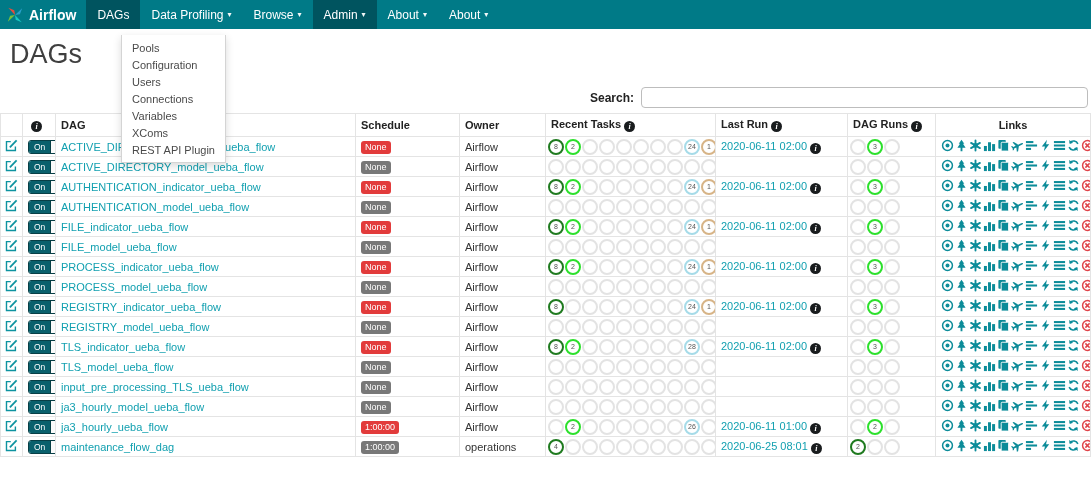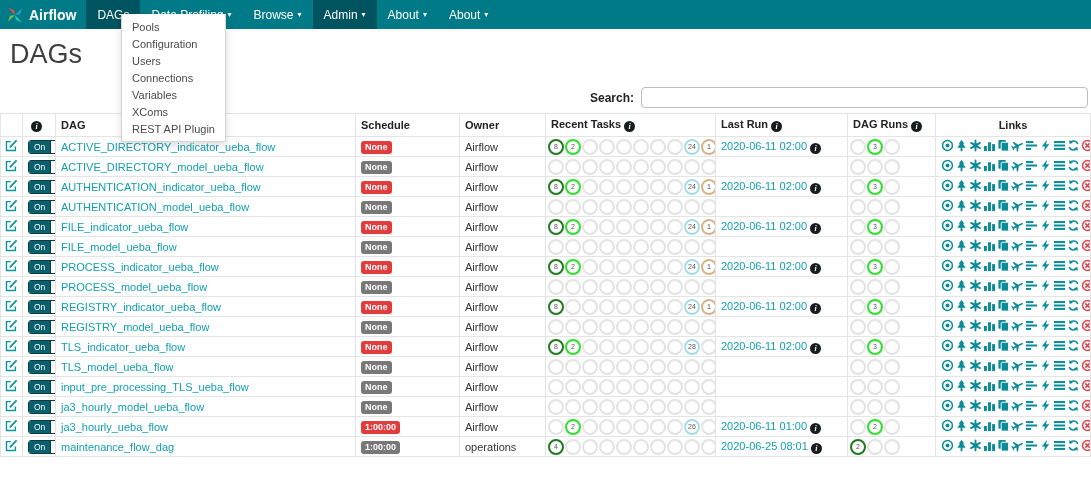--- a/index.html
+++ b/index.html
@@ -10,21 +10,21 @@
   .navbar { height:29px; background:#007a87; display:flex; align-items:stretch; color:#fff; position:relative; }
   .brand { display:flex; align-items:center; gap:5px; padding:0 10px 0 6px; font-size:14px; font-weight:bold; color:#fff; text-decoration:none; }
   .brand svg { width:18px; height:18px; }
   .nav-items { display:flex; align-items:stretch; list-style:none; }
   .nav-item { display:flex; align-items:center; padding:0 11px; font-size:12px; color:#fff; cursor:pointer; white-space:nowrap; }
   .nav-item.active, .nav-item.open { background:#00545f; }
   .caret { font-size:8px; margin-left:4px; opacity:.95; }
   .clock { margin-left:auto; display:flex; align-items:center; padding-right:10px; font-size:11.5px; }
 
   
-  .dropdown { position:absolute; top:14px; left:224px; min-width:94px; background:#fff;
+  .dropdown { position:absolute; top:35px; left:224px; min-width:94px; background:#fff;
     border:1px solid #d4d4d4; border-top:none; box-shadow:0 3px 8px rgba(0,0,0,.15);
     padding:4px 0; z-index:50; list-style:none; }
   .dropdown li { font-size:11px; color:#4a4a4a; padding:2.5px 10px; white-space:nowrap; cursor:pointer; }
 
   
   .page-title { font-size:27px; font-weight:400; color:#3f3f3f; margin:10px 0 4px 10px; }
   .search-row { display:flex; justify-content:flex-end; align-items:center; gap:7px; margin:17px 3px 5px 0; }
   .search-row label { font-size:12px; font-weight:bold; color:#222; }
   .search-row input { width:447px; height:21px; border:1px solid #bdbdbd; border-radius:4px; padding:2px 6px;
     font-size:12px; font-family:"Liberation Sans", sans-serif; }
@@ -38,21 +38,21 @@
   td.c-tasks { padding:1px 2px; }
 
   a.dag-link, a.lr-link { color:#12a0b0; text-decoration:none; cursor:pointer; }
 
   
   .info-icon { display:inline-flex; width:11px; height:11px; border-radius:50%; background:#191c1e; color:#fff;
     font-size:8px; font-weight:bold; font-style:italic; align-items:center; justify-content:center;
     vertical-align:-1px; margin-left:3px; font-family:"Liberation Serif", serif; }
 
   
-  .badge { display:inline-block; font-size:9px; font-weight:bold; color:#fff; padding:2px 4px; border-radius:3px; line-height:1; }
+  .badge { display:inline-block; font-size:9px; font-weight:normal; color:#fff; padding:2px 4px; border-radius:3px; line-height:1; }
   .badge.red { background:#e23b3b; }
   .badge.gray { background:#787878; }
 
   
   .switch { display:inline-flex; height:14px; border:1px solid #083f46; border-radius:3px; overflow:hidden; cursor:pointer; }
   .sw-on { background:#09606c; color:#fff; font-size:8.5px; font-weight:normal; line-height:13px; padding:0 5px; }
   .sw-knob { width:7px; background:#fbfbfb; border-left:1px solid #083f46; }
 
   
   .circles { display:flex; gap:1px; }

